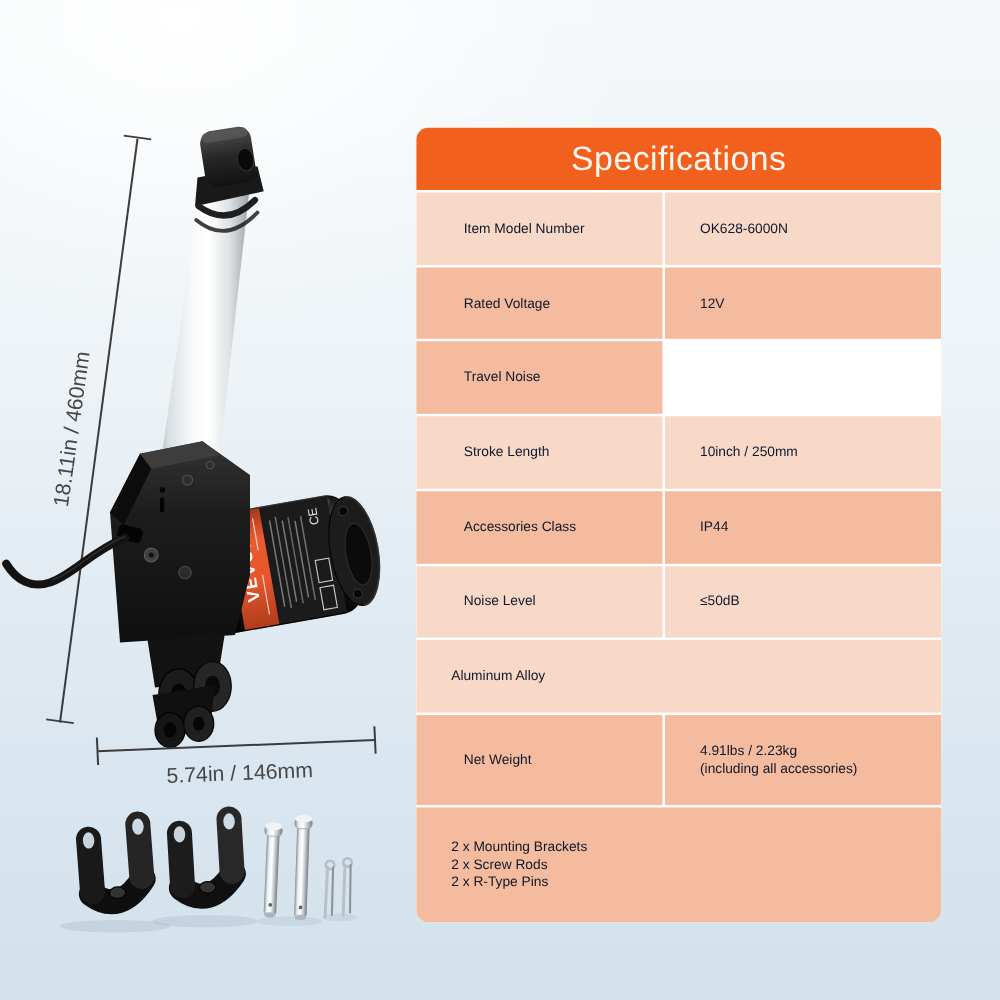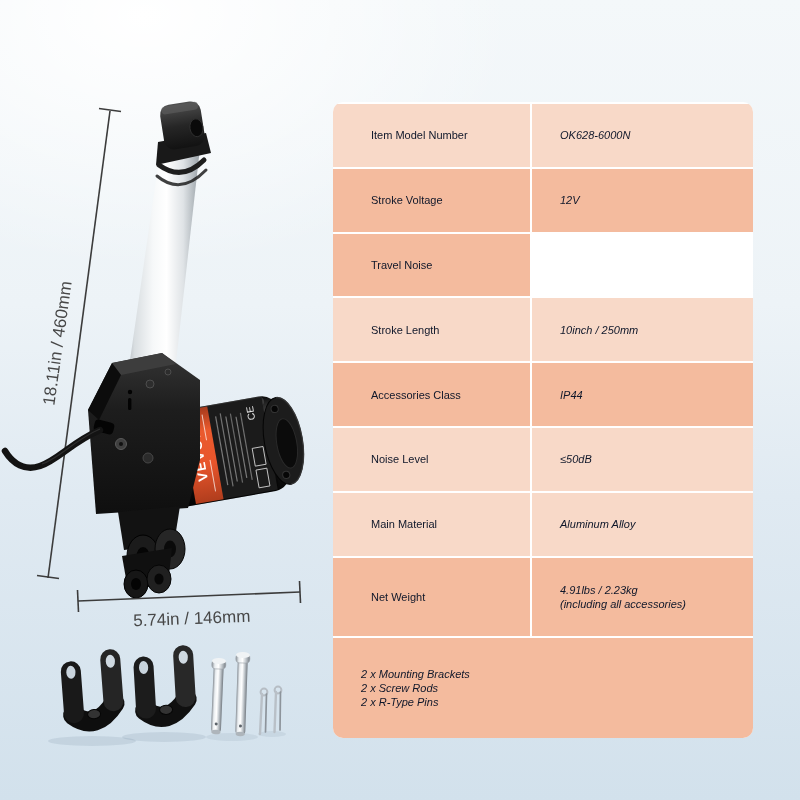--- a/index.html
+++ b/index.html
@@ -22,21 +22,21 @@
     font-size:27px;letter-spacing:.4px;font-weight:400;
   }
   .spec-body{flex:1;display:flex;flex-direction:column;gap:2px;margin-top:2px;}
   .spec-row{display:flex;gap:2px;min-height:0;}
   .spec-row.h1{flex:1;}
   .spec-row.h2{flex:1.24;}
   .spec-row.h3{flex:1.6;}
   .spec-cell{display:flex;align-items:center;white-space:pre-line;
     color:#0f172a;font-size:11px;line-height:1.28;}
   .spec-label{flex:0 0 197px;box-sizing:border-box;padding-left:38px;padding-right:8px;}
-  .spec-value{flex:1;box-sizing:border-box;padding-left:28px;padding-right:0;font-style:italic;}
+  .spec-value{flex:1;box-sizing:border-box;padding-left:28px;padding-right:0;}
   .spec-row.light .spec-cell{background:#f8d9c8;}
   .spec-row.dark  .spec-cell{background:#f4bb9e;}
   
   .product-art{position:absolute;left:0;top:0;width:335px;height:800px;}
   svg text{font-family:"Liberation Sans",sans-serif;}
   .dim-text{font-size:17px;fill:#474747;}
 </style>
 </head>
 <body>
 
@@ -227,46 +227,46 @@
       </g>
       <g transform="translate(277 686)">
         <circle cx="1" cy="4" r="3.4" fill="none" stroke="#b6bdc4" stroke-width="2"></circle>
         <path d="M-1,6 L-2.5,46" stroke="#b9c0c7" stroke-width="2.4" stroke-linecap="round"></path>
         <path d="M3.5,6 L3,44" stroke="#8d949b" stroke-width="1.7" stroke-linecap="round"></path>
       </g>
     </g>
   </svg>
 
   <div class="spec-table">
+    <div class="spec-header">Specifications</div>
     <div class="spec-body">
       <div class="spec-row light h1">
         <div class="spec-cell spec-label">Item Model Number</div>
         <div class="spec-cell spec-value">OK628-6000N</div>
       </div>
       <div class="spec-row dark h1">
-        <div class="spec-cell spec-label">Stroke Voltage</div>
+        <div class="spec-cell spec-label">Rated Voltage</div>
         <div class="spec-cell spec-value">12V</div>
       </div>
       <div class="spec-row dark h1">
         <div class="spec-cell spec-label">Travel Noise</div>
       </div>
       <div class="spec-row light h1">
         <div class="spec-cell spec-label">Stroke Length</div>
         <div class="spec-cell spec-value">10inch / 250mm</div>
       </div>
       <div class="spec-row dark h1">
         <div class="spec-cell spec-label">Accessories Class</div>
         <div class="spec-cell spec-value">IP44</div>
       </div>
       <div class="spec-row light h1">
         <div class="spec-cell spec-label">Noise Level</div>
         <div class="spec-cell spec-value">≤50dB</div>
       </div>
       <div class="spec-row light h1">
-        <div class="spec-cell spec-label">Main Material</div>
         <div class="spec-cell spec-value">Aluminum Alloy</div>
       </div>
       <div class="spec-row dark h2">
         <div class="spec-cell spec-label">Net Weight</div>
         <div class="spec-cell spec-value">4.91lbs / 2.23kg
 (including all accessories)</div>
       </div>
       <div class="spec-row dark h3">
         <div class="spec-cell spec-value">2 x Mounting Brackets
 2 x Screw Rods

